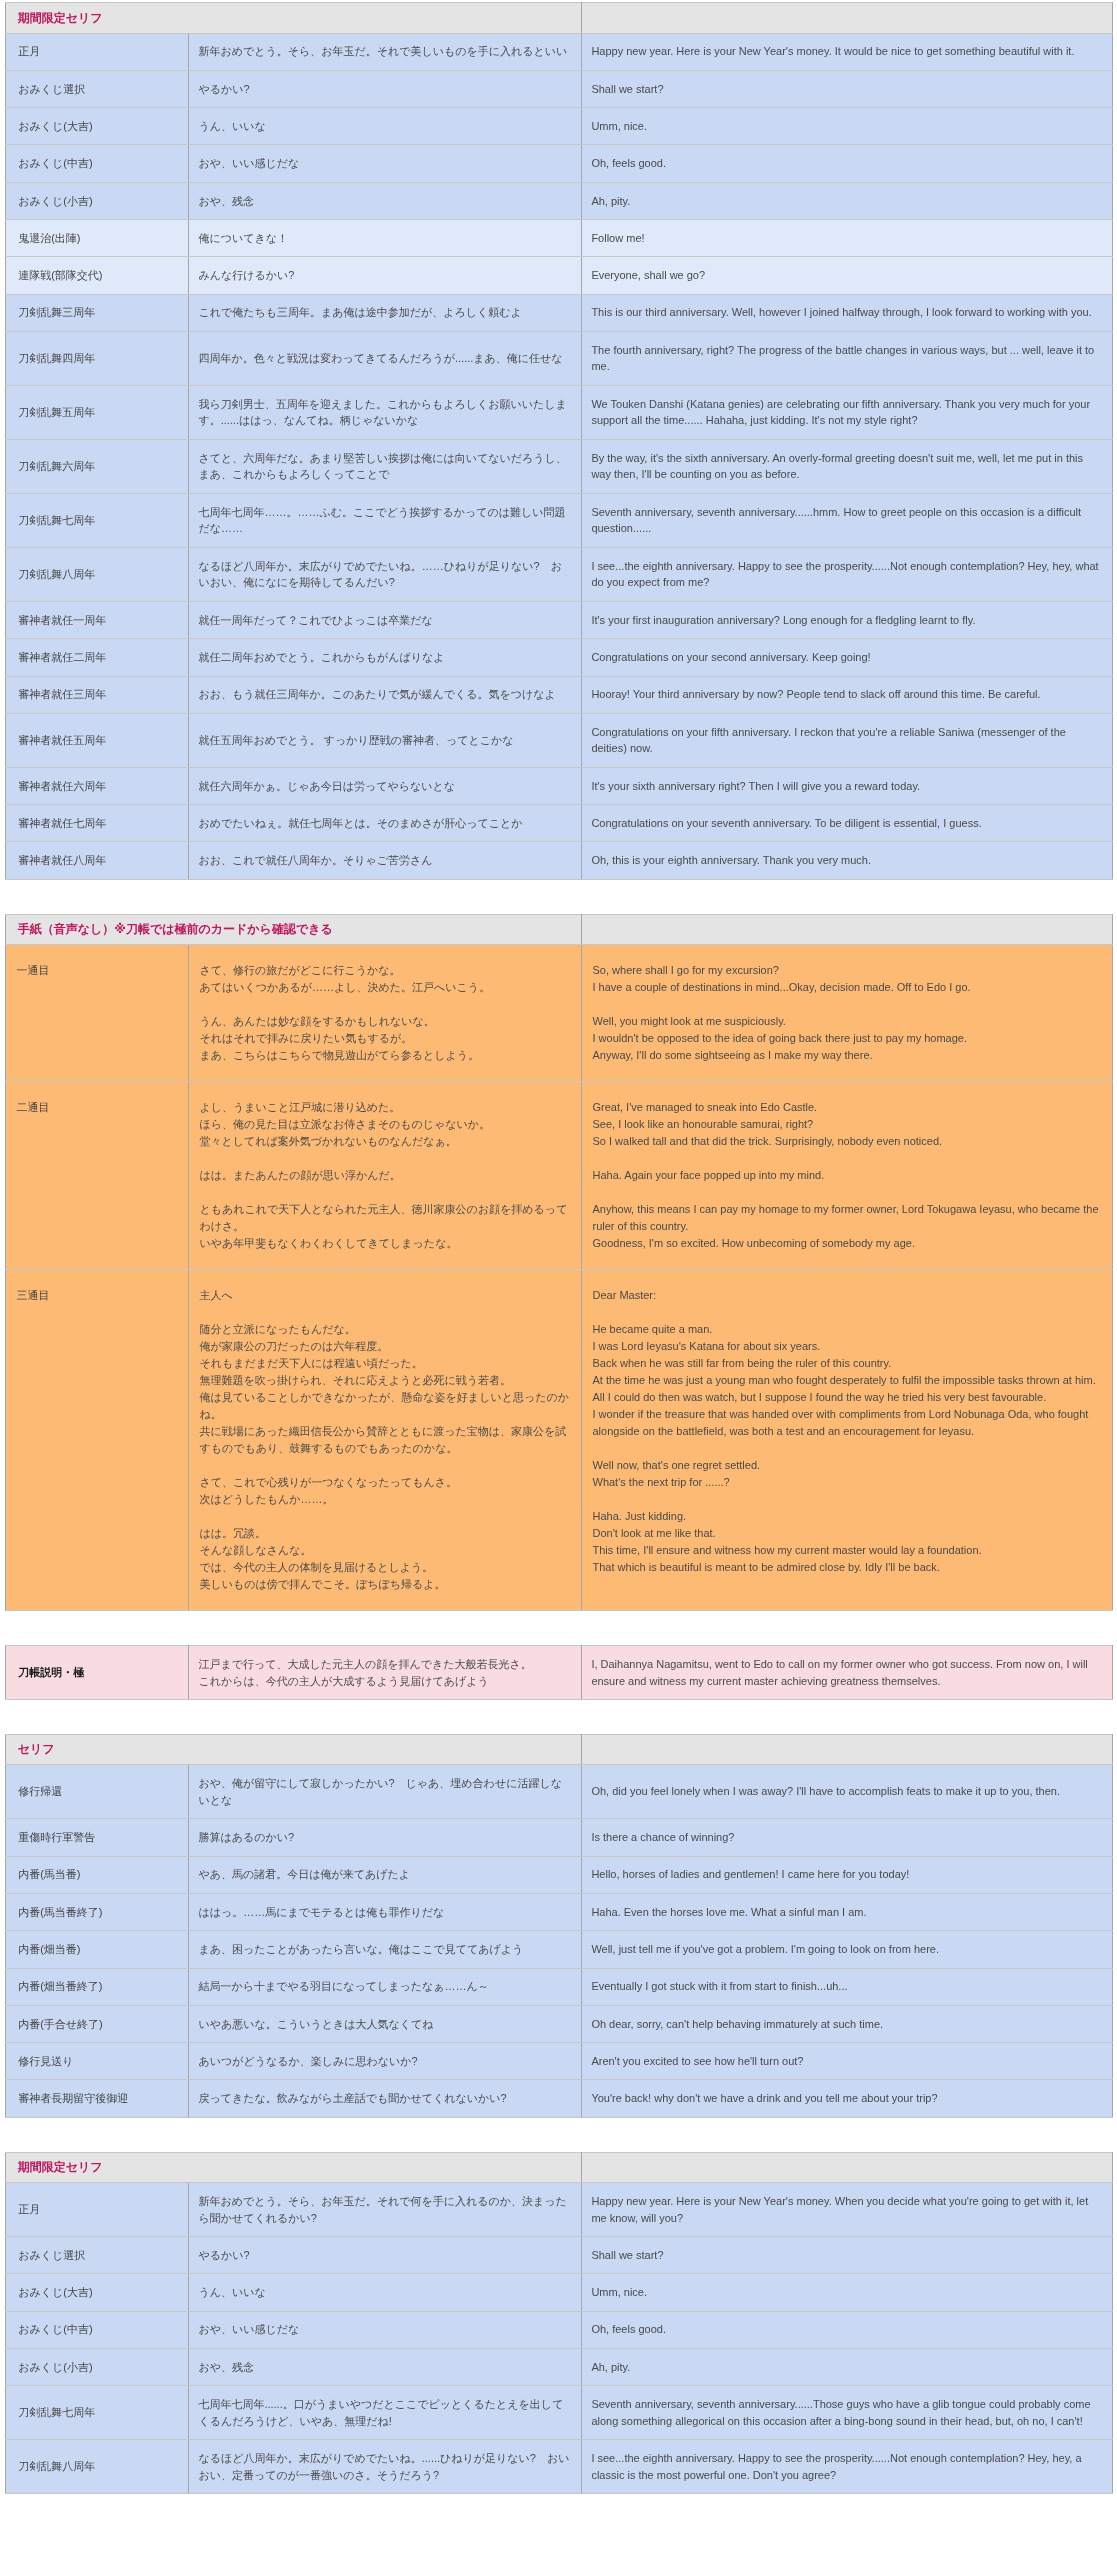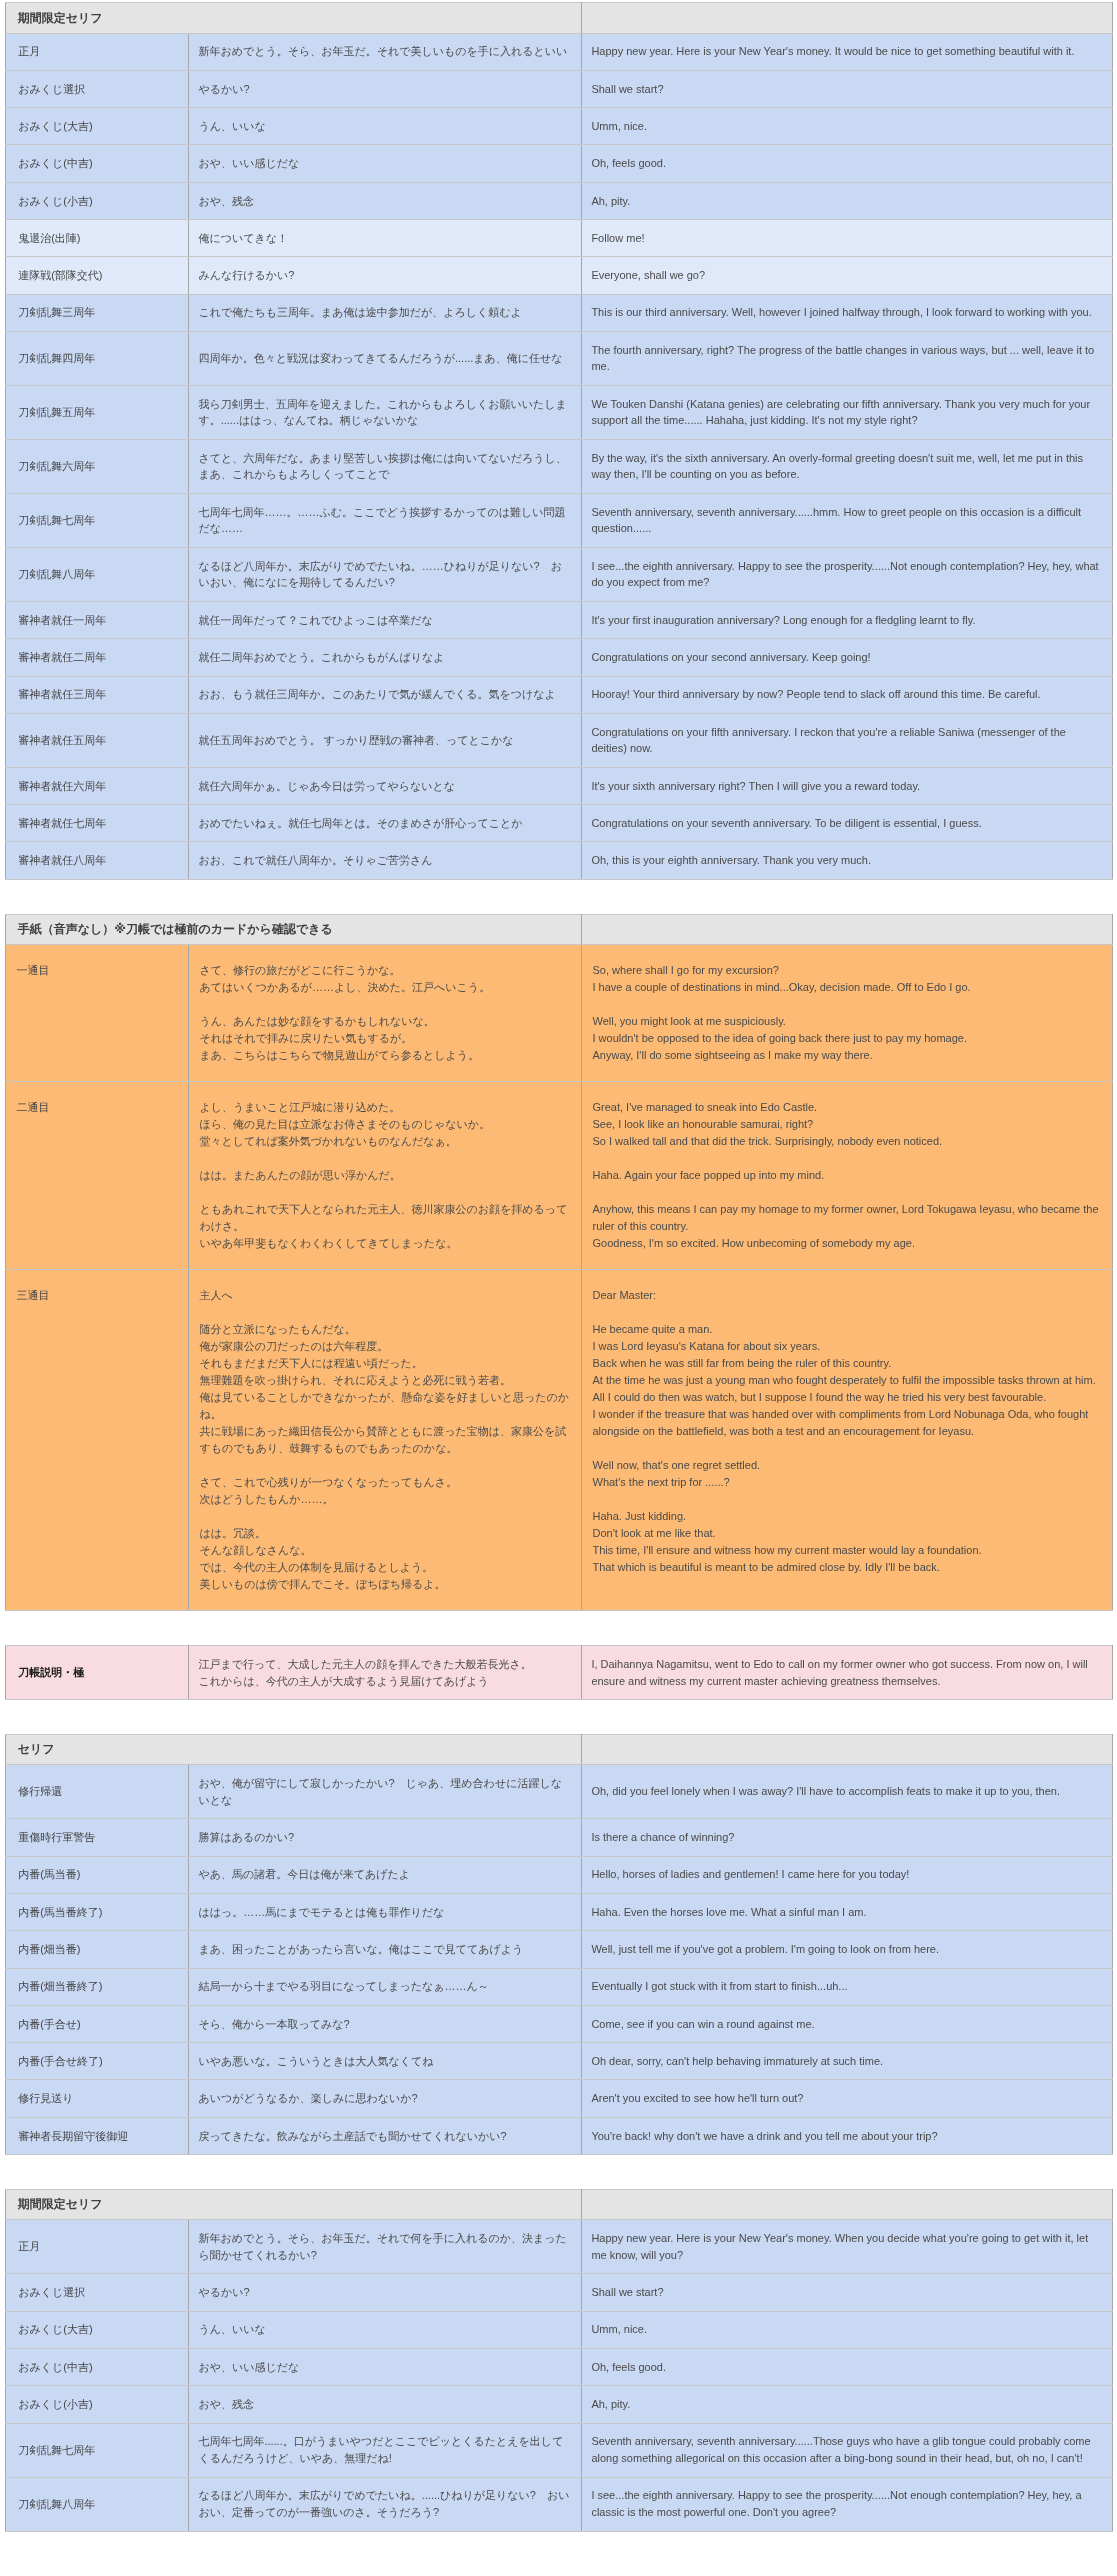--- a/index.html
+++ b/index.html
@@ -26,21 +26,21 @@
     border-bottom:1.1px solid #c7c7c7;
     font-size:11px;
     line-height:16.7px;
     padding:9.8px 9.2px;
     vertical-align:middle;
     word-wrap:break-word;
   }
   .tbl{border:0.6px solid #8e8e8e;}
   tr.hdr td{
     background:#e4e4e4;
-    color:#404040;
+    color:#be185d;
     font-weight:bold;
     font-size:12px;
     padding:6.3px 11.5px;
   }
   td.c1{padding-left:12px;color:#454545;}
   td.c2,td.c3{color:#4a4a4a;}
   tr.dark td{background:#c9d8f3;}
   tr.light td{background:#dfe9f9;}
   tr.cream td{
     background:#fdba74;
@@ -344,25 +344,20 @@
           <td class="c2">まあ、困ったことがあったら言いな。俺はここで見ててあげよう</td>
           <td class="c3">Well, just tell me if you've got a problem. I'm going to look on from here.</td>
         </tr>
 
         <tr class="dark">
           <td class="c1">内番(畑当番終了)</td>
           <td class="c2">結局一から十までやる羽目になってしまったなぁ……ん～</td>
           <td class="c3">Eventually I got stuck with it from start to finish...uh...</td>
         </tr>
 
-        <tr class="dark">
-          <td class="c1">内番(手合せ)</td>
-          <td class="c2">そら、俺から一本取ってみな?</td>
-          <td class="c3">Come, see if you can win a round against me.</td>
-        </tr>
 
         <tr class="dark">
           <td class="c1">内番(手合せ終了)</td>
           <td class="c2">いやあ悪いな。こういうときは大人気なくてね</td>
           <td class="c3">Oh dear, sorry, can't help behaving immaturely at such time.</td>
         </tr>
 
         <tr class="dark">
           <td class="c1">修行見送り</td>
           <td class="c2">あいつがどうなるか、楽しみに思わないか?</td>

